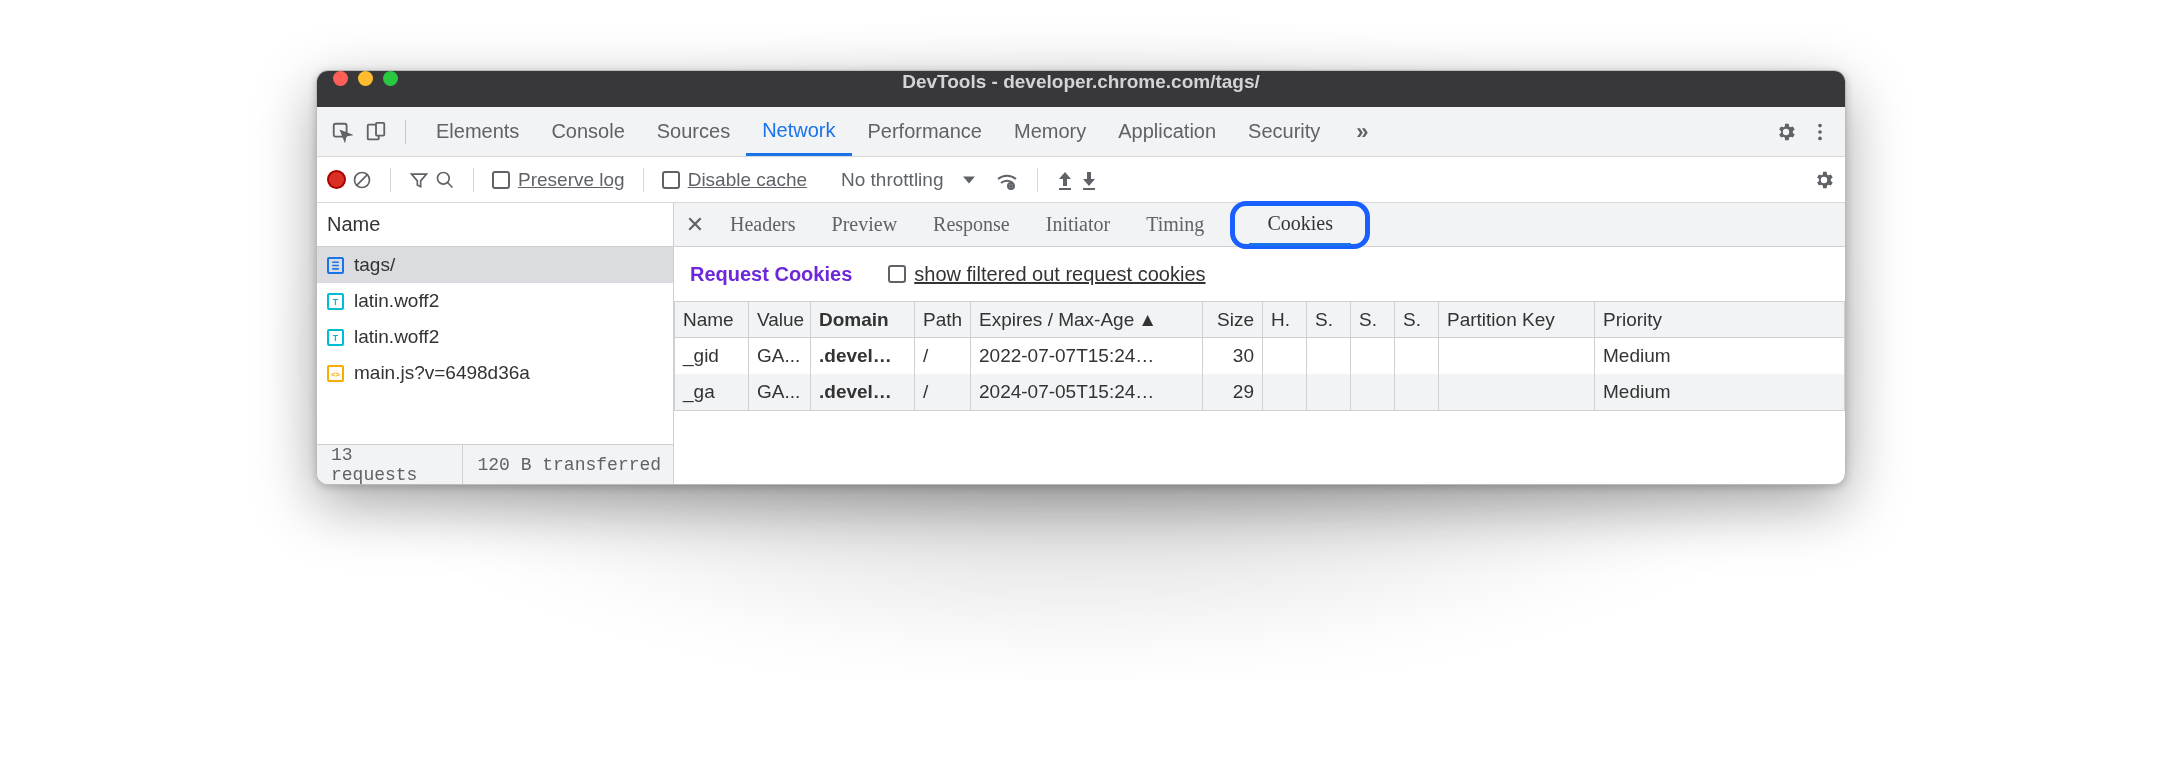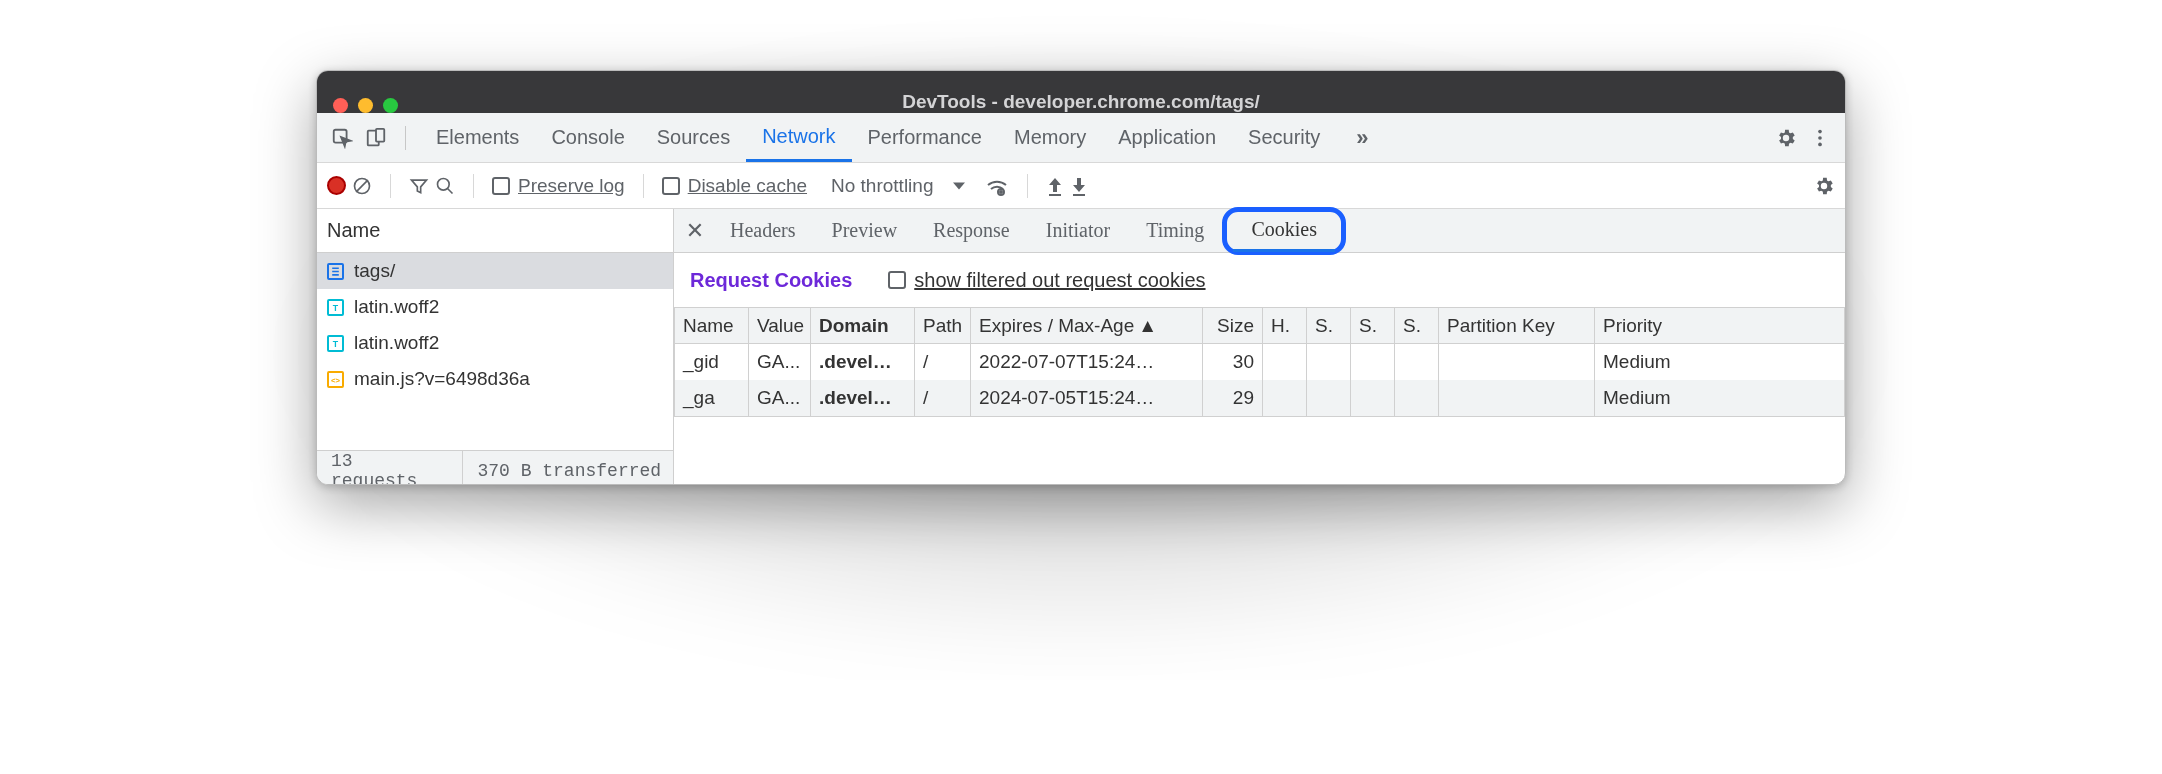--- a/index.html
+++ b/index.html
@@ -19,21 +19,21 @@
   .window {
     position: relative; z-index: 1;
     width: 100%; height: 415px;
     border-radius: 12px;
     overflow: hidden;
     background: #fff;
     box-shadow: 0 20px 60px rgba(0,0,0,0.35), 0 2px 8px rgba(0,0,0,0.2);
     border: 1px solid #bbb;
   }
   .titlebar {
-    height: 42px; background: #38383a; display: flex; align-items: flex-end;
+    height: 36px; background: #38383a; display: flex; align-items: flex-start;
     padding: 0 16px; color: #d4d4d6; font-weight: 600; font-size: 18px;
     position: relative;
   }
   .traffic { display: flex; gap: 10px; }
   .dot { width: 15px; height: 15px; border-radius: 50%; }
   .dot.red { background: #ff5f57; }
   .dot.yel { background: #febc2e; }
   .dot.grn { background: #28c840; }
   .title { position: absolute; left: 0; right: 0; text-align: center; pointer-events: none; font-size: 19px;}
   .toolbar1 {
@@ -68,21 +68,21 @@
   .lhs-foot { margin-top: auto; height: 40px; border-top: 1px solid #cfcfcf; background: #f1f3f4;
     display: flex; align-items: center; font-size: 18px; color: #5f6368; font-family: Liberation Mono, monospace; }
   .lhs-foot .cell { padding: 0 14px; height: 100%; display: flex; align-items: center; }
   .lhs-foot .lsep { width: 1px; height: 100%; background: #d0d0d0; }
   .rhs { flex: 1; display: flex; flex-direction: column; }
   .rhs-tabs { height: 44px; border-bottom: 1px solid #cfcfcf; display: flex; align-items: center;
     background: #f1f3f4; color: #5f6368; padding-left: 4px; }
   .rhs-tabs .close { width: 34px; text-align: center; color: #5f6368; font-size: 22px; }
   .rtab { padding: 0 18px; height: 42px; display: flex; align-items: center; font-family: Liberation Serif, serif; }
   .rtab.active { color: #333; border-bottom: 3px solid #1a73e8; }
-  .highlight { border: 5px solid #1a5fff; border-radius: 16px; padding: 0 6px; height: 48px; display: flex; align-items: center; margin: -3px 0; }
+  .highlight { border: 5px solid #1a5fff; border-radius: 16px; padding: 0 14px; height: 48px; display: flex; align-items: center; margin: -3px 8px; }
   .section-head { display: flex; align-items: center; height: 54px; padding: 0 16px; gap: 36px; font-size:20px;}
   .section-head .ttl { font-weight: 700; color: #6d28d9; }
   .ck-table { border: 1px solid #d0d0d0; margin: 0; font-size: 19px;}
   .ck-table .row { display: flex; height: 36px; }
   .ck-table .head { background: #f1f3f4; color: #333; border-bottom: 1px solid #d0d0d0; }
   .ck-table .cell { border-right: 1px solid #d0d0d0; padding: 0 8px; display: flex; align-items: center; overflow: hidden; white-space: nowrap; }
   .ck-table .cell:last-child { border-right: none; }
   .ck-table .row.alt { background: #f1f3f4; }
   .w-name { width: 74px; } .w-value { width: 62px; } .w-domain { width: 104px; font-weight: bold; }
   .w-path { width: 56px; } .w-expires { width: 232px; } .w-size { width: 60px; justify-content: flex-end; text-align: right; }
@@ -176,21 +176,21 @@
       <div class="chk-row">
         <div class="cb"></div>
           <span>Preserve log</span>
       </div>
       <div class="sep"></div>
       <div class="chk-row">
         <div class="cb"></div>
           <span>Disable cache</span>
       </div>
       <div style="width:12px"></div>
-      <div style="display:flex;align-items:center;gap:20px;">
+      <div style="display:flex;align-items:center;gap:20px;margin-left:10px;">
         <span>No throttling</span>
         <svg width="12" height="12" viewBox="0 0 10 6">
             <path d="M0 0 L5 6 L10 0 Z" fill="#5f6368"></path>
           </svg>
       </div>
       <div style="width:8px"></div>
       <div class="icon-btn">
         <svg width="24" height="22" viewBox="0 0 24 22" fill="none" stroke="#5f6368" stroke-width="2">
             <path d="M3 10a14 14 0 0 1 18 0"></path>
             <path d="M6 14a9 9 0 0 1 12 0"></path>
@@ -254,21 +254,21 @@
                 <svg viewBox="0 0 10 10">
                   <text x="5" y="8" text-anchor="middle" font-size="7" font-weight="bold" fill="currentColor">&lt;&gt;</text>
                 </svg>
               </span>
               <span>main.js?v=6498d36a</span>
             </div>
           </div>
         <div class="lhs-foot">
           <div class="cell">13 requests</div>
           <div class="lsep"></div>
-          <div class="cell" style="overflow:hidden;white-space:nowrap;">370 B transferred</div>
+          <div class="cell" style="overflow:hidden;white-space:nowrap;">120 B transferred</div>
         </div>
       </div>
       <div class="rhs">
         <div class="rhs-tabs">
           <div class="close">✕</div>
           <div id="detail-tabs" style="display:flex;align-items:center;">
               <div class="rtab">Headers</div>
               <div class="rtab">Preview</div>
               <div class="rtab">Response</div>
               <div class="rtab">Initiator</div>

